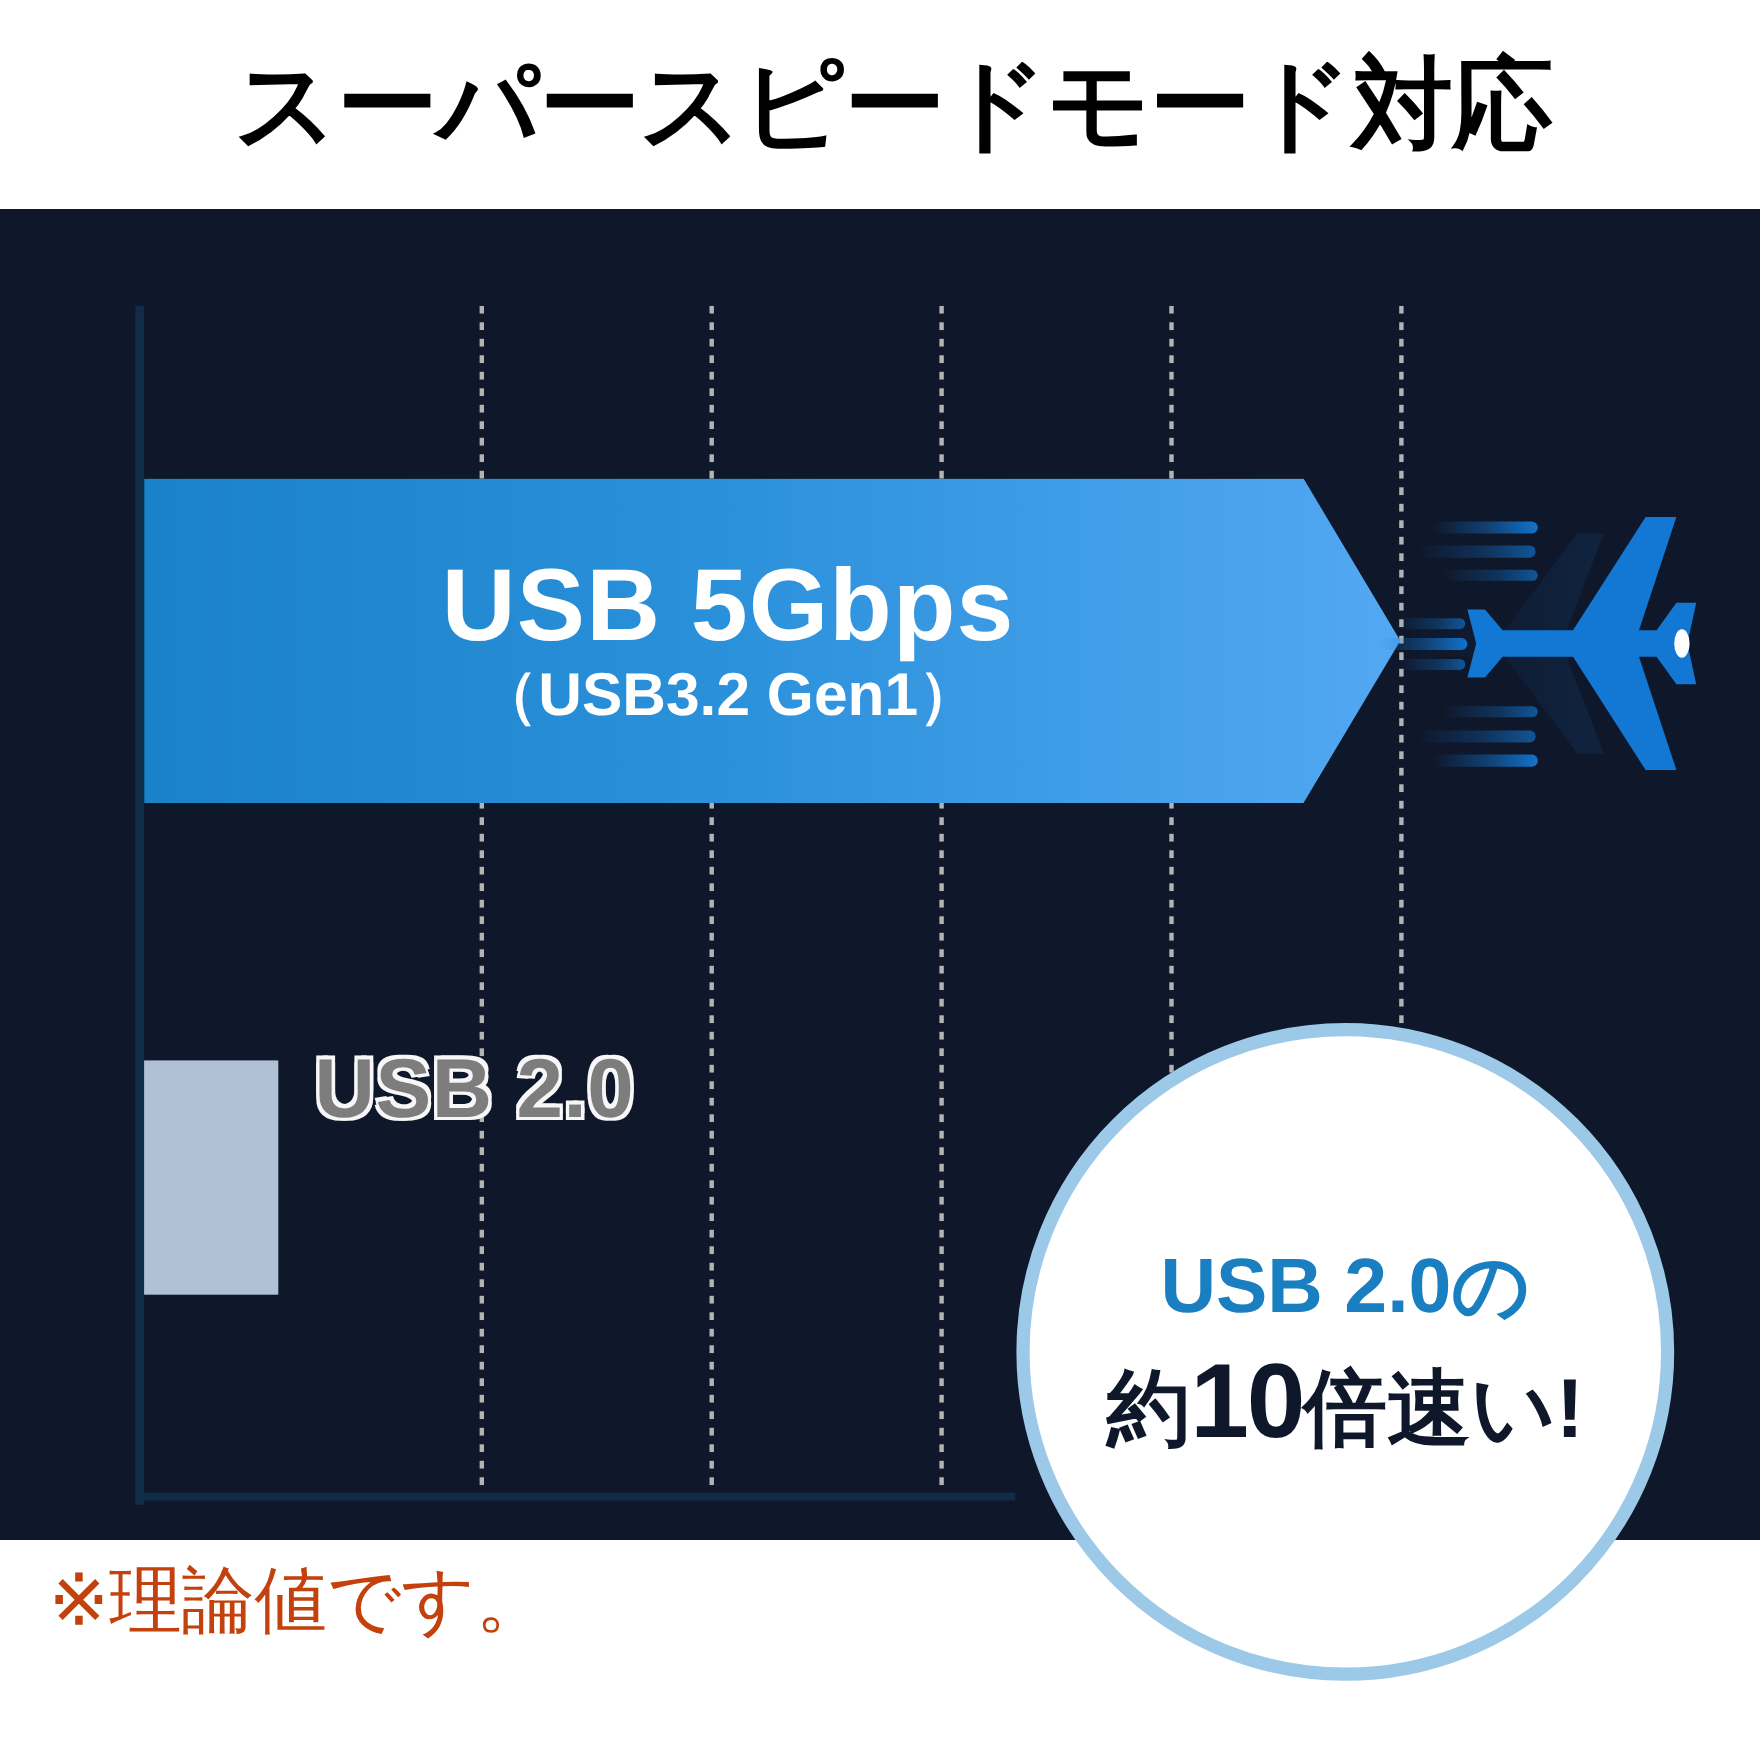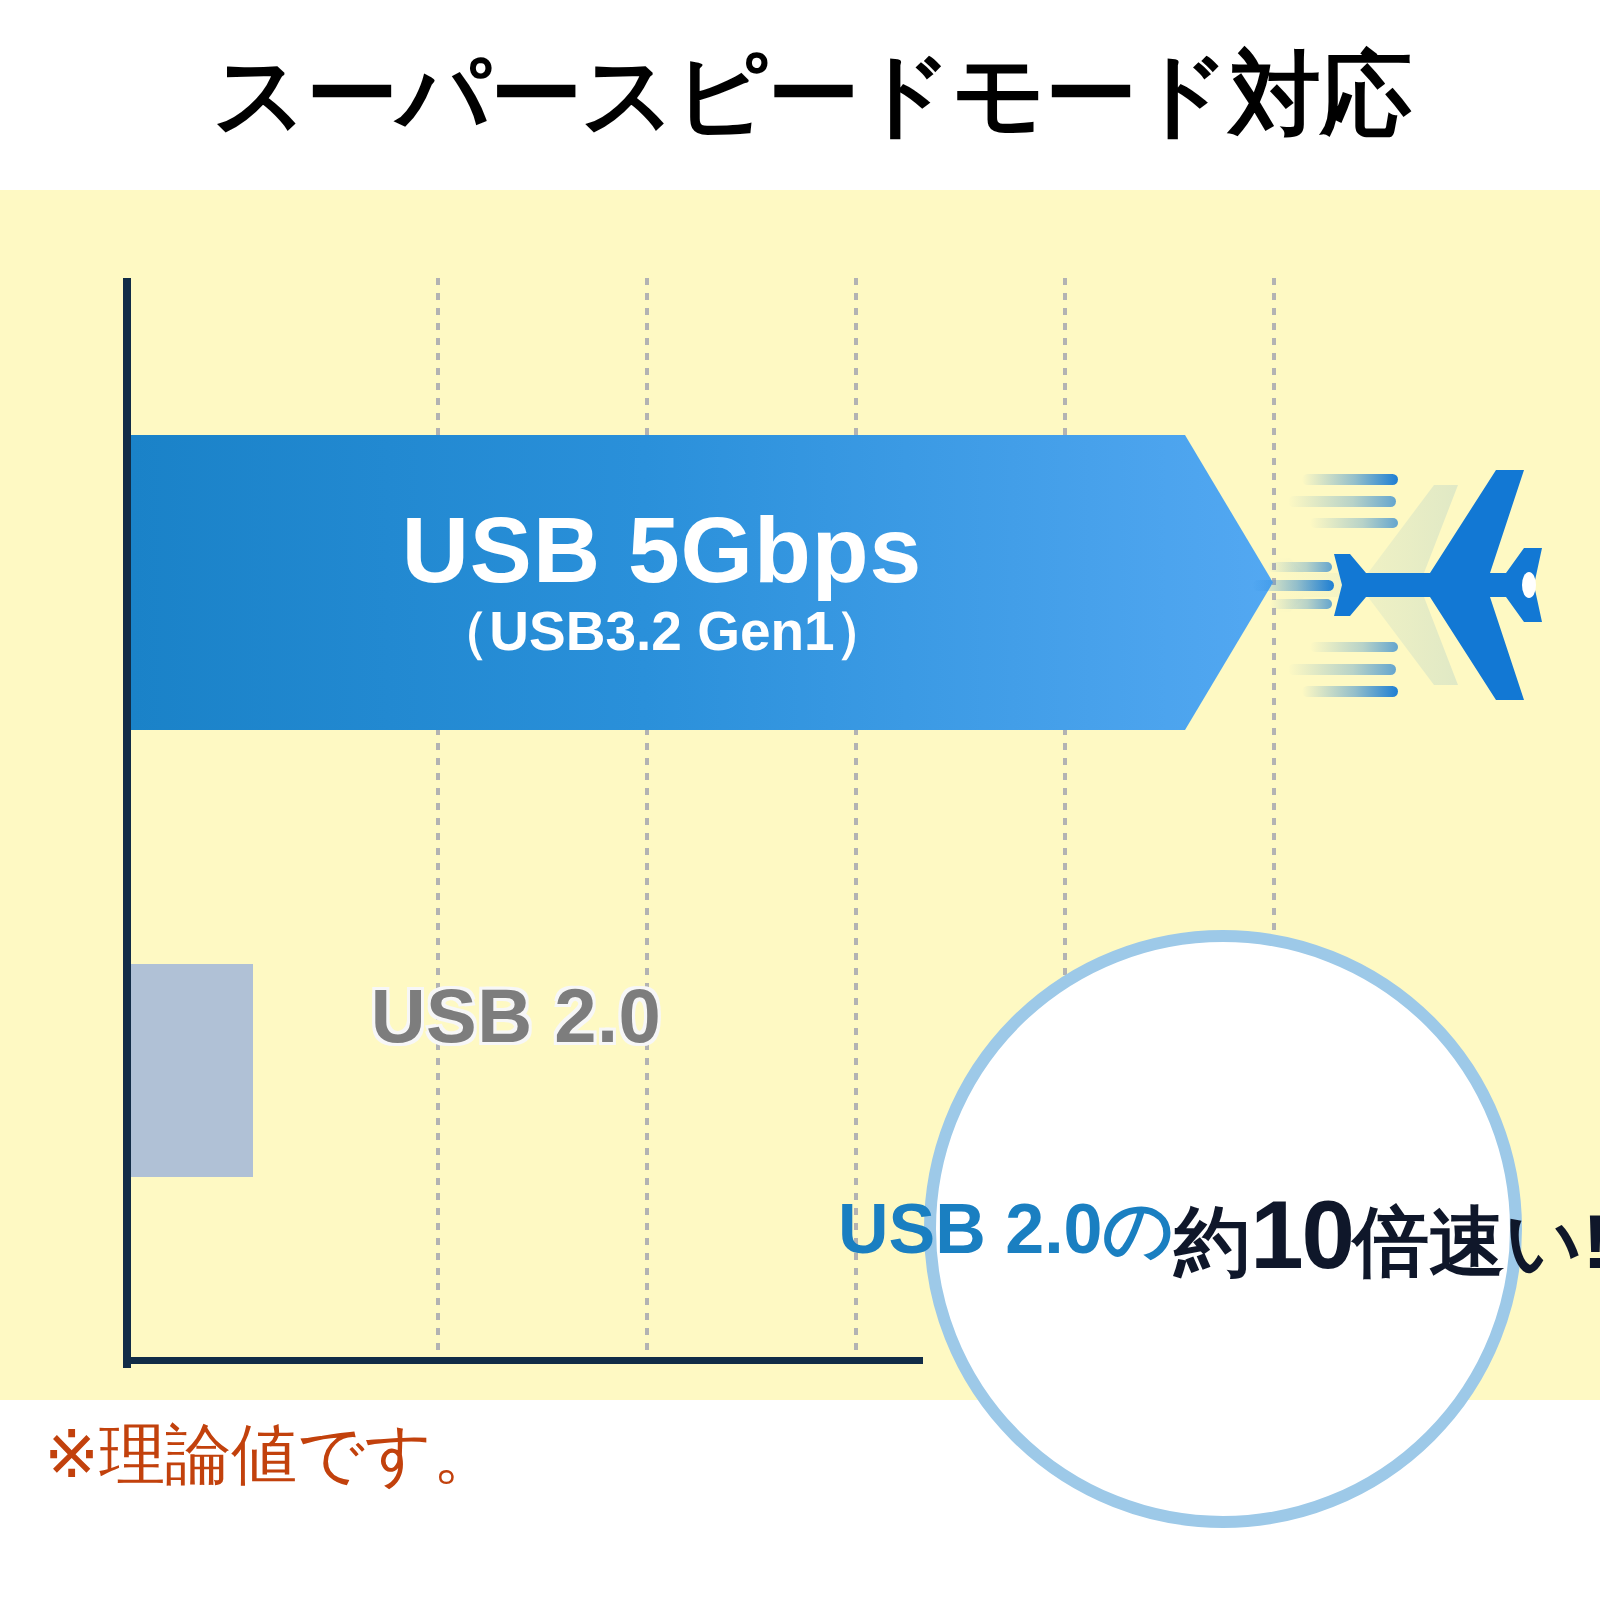--- a/index.html
+++ b/index.html
@@ -41,21 +41,21 @@
     white-space: nowrap;
     font-family: "DejaVu Sans", "Liberation Sans", sans-serif;
   }
 
   
   .chart-plate {
     position: absolute;
     left: 0; top: 190px;
     width: 1600px;
     height: 1210px;
-    background: #fef9c3;
+    background: #0f172a;
   }
 
   
   .gridline {
     position: absolute;
     top: 88px;
     width: 4px;
     height: 1082px;
     background-image: linear-gradient(to bottom, #b3b3b3 0, #b3b3b3 7px, rgba(0,0,0,0) 7px, rgba(0,0,0,0) 15px);
     background-size: 4px 15px;
@@ -130,23 +130,22 @@
     position: absolute;
     left: 131px;
     top: 774px;
     width: 122px;
     height: 213px;
     background: #b0c1d6;
   }
   .slow-labels {
     position: absolute;
     left: 286px;
-    top: 786px;
+    top: 760px;
     width: 460px;
-    text-align: center;
   }
   .slow-main {
     font-size: 76px;
     font-weight: 700;
     color: #7d7d7d;
     line-height: 1.06;
     letter-spacing: 0.5px;
     text-shadow:
       2px 0 0 #f7f7f7, -2px 0 0 #f7f7f7, 0 2px 0 #f7f7f7, 0 -2px 0 #f7f7f7,
       3px 3px 0 #f7f7f7, -3px -3px 0 #f7f7f7, 3px -3px 0 #f7f7f7, -3px 3px 0 #f7f7f7;
@@ -167,21 +166,21 @@
     position: absolute;
     left: 924px;
     top: 930px;
     width: 598px;
     height: 598px;
     border-radius: 50%;
     background: #ffffff;
     border: 12px solid #9dc9e8;
     box-sizing: border-box;
     display: flex;
-    flex-direction: row;
+    flex-direction: column;
     align-items: center;
     justify-content: center;
   }
   .callout-line1 {
     color: #1a7fc1;
     font-size: 70px;
     font-weight: 700;
     line-height: 1.12;
     white-space: nowrap;
     letter-spacing: 0px;

